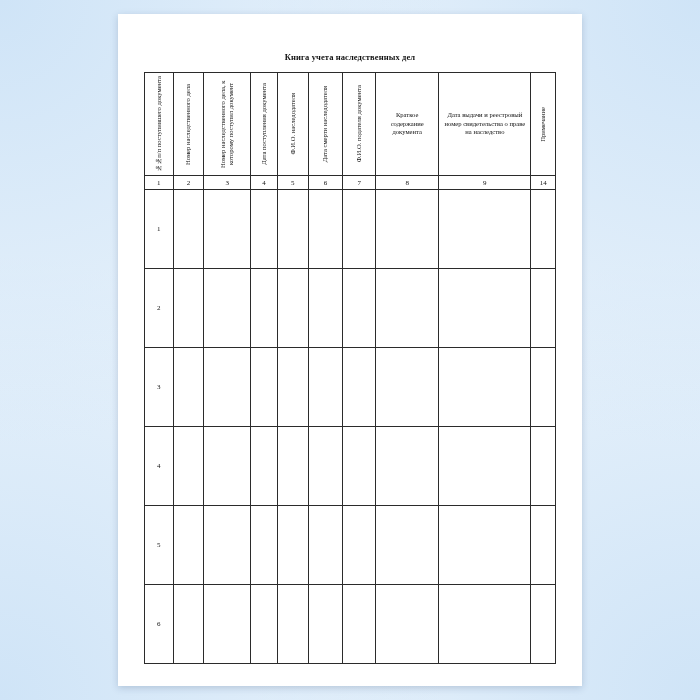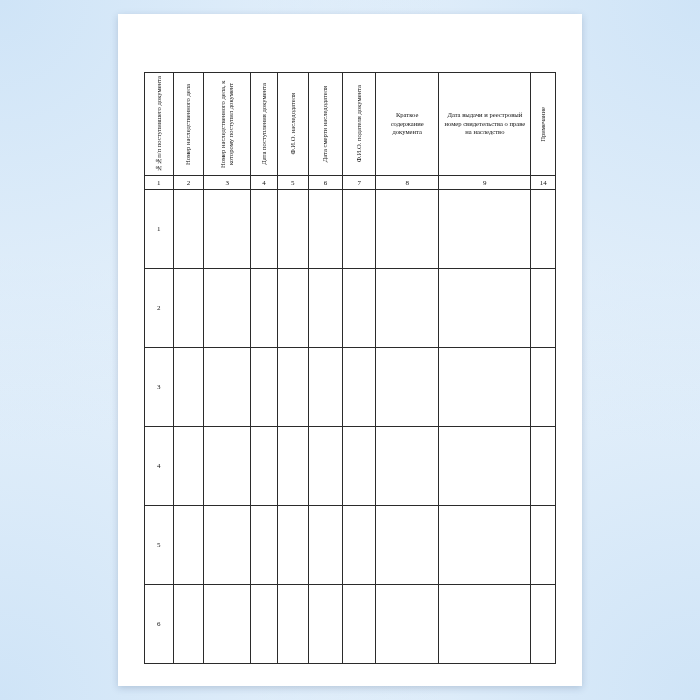--- a/index.html
+++ b/index.html
@@ -102,20 +102,21 @@
   }
 </style>
 </head>
 <body>
 
 <div id="root">
   <div class="bg-tint"></div>
 
   <div class="page">
 
+    <div class="doc-title">Книга учета наследственных дел</div>
 
     <table class="ledger">
       <colgroup>
         <col style="width:28px">
         <col style="width:30px">
         <col style="width:46px">
         <col style="width:26px">
         <col style="width:30px">
         <col style="width:34px">
         <col style="width:32px">

